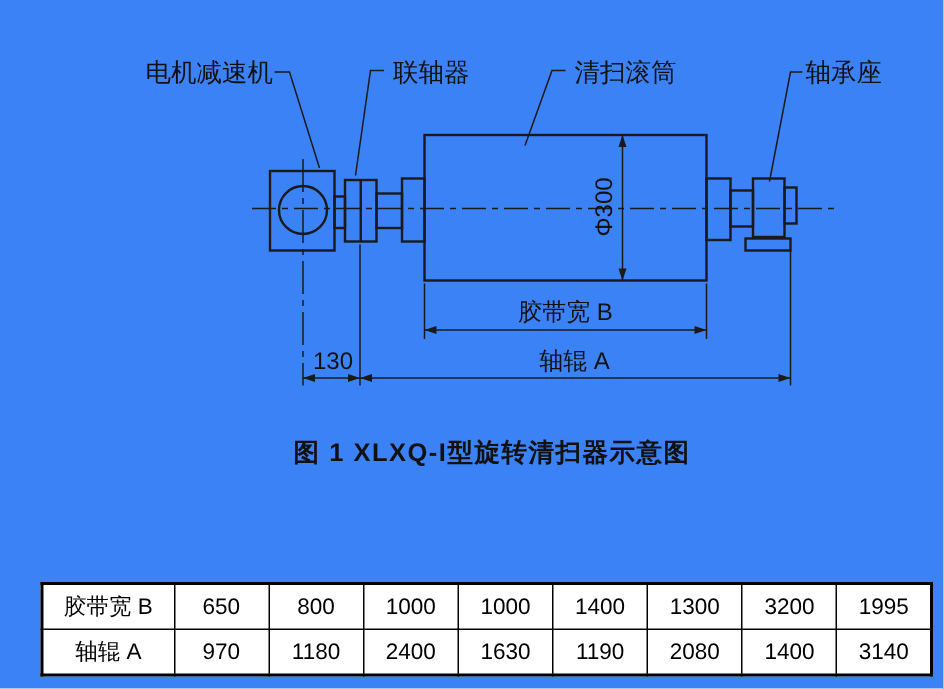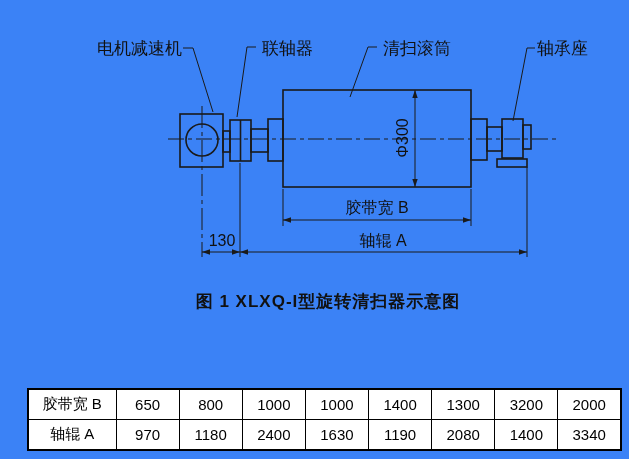--- a/index.html
+++ b/index.html
@@ -110,29 +110,29 @@
     <tbody>
       <tr>
         <th>胶带宽 B</th>
         <td>650</td>
         <td>800</td>
         <td>1000</td>
         <td>1000</td>
         <td>1400</td>
         <td>1300</td>
         <td>3200</td>
-        <td>2000</td>
+        <td>1995</td>
       </tr>
       <tr>
         <th>轴辊 A</th>
         <td>970</td>
         <td>1180</td>
         <td>2400</td>
         <td>1630</td>
         <td>1190</td>
         <td>2080</td>
         <td>1400</td>
-        <td>3340</td>
+        <td>3140</td>
       </tr>
     </tbody>
   </table>
 
 </div>
 
 </body></html>

